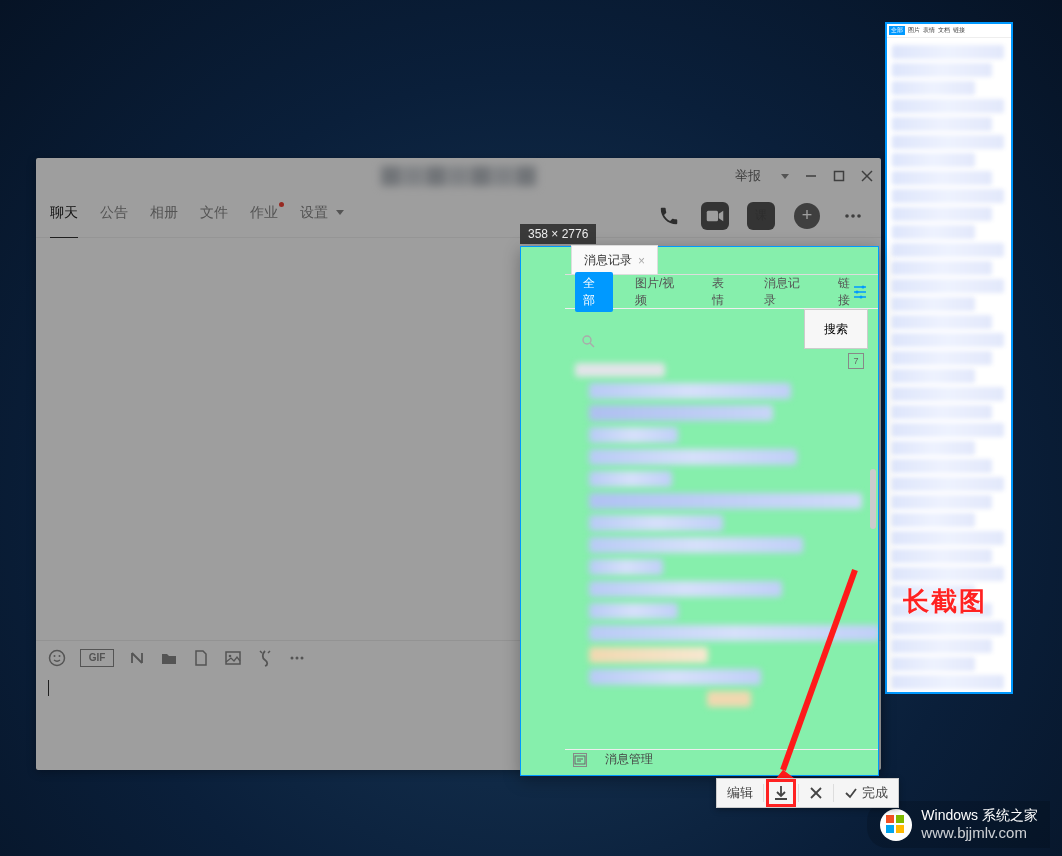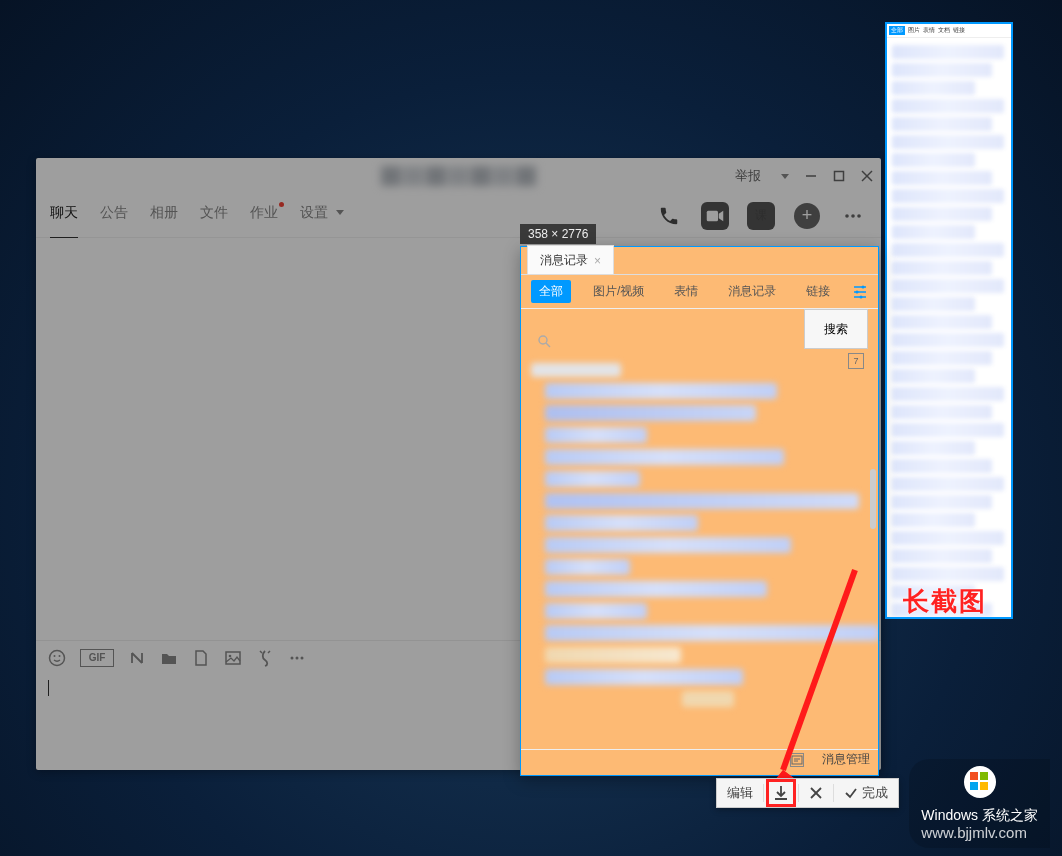--- a/index.html
+++ b/index.html
@@ -52,63 +52,63 @@
   .send-bar{ height:40px; display:flex; justify-content:flex-end; align-items:center; gap:10px; padding:0 14px;}
   .btn{ height:26px; padding:0 12px; border:1px solid #ccc; background:#fff; font-size:12px; color:#555; display:flex;align-items:center;border-radius:2px; cursor:pointer;}
   .btn.primary{ background:#0099ff; color:#fff; border-color:#0099ff;}
   .btn-group{ display:flex; }
   .btn-group .btn:first-child{border-radius:2px 0 0 2px;}
   .btn-group .btn.drop{ padding:0 6px; border-left:none; border-radius:0 2px 2px 0;}
 
   
   .history-panel {
     position:absolute; left:520px; top:246px; width:359px; height:530px;
-    background:#fdba74; border:1px solid #0099ff; z-index:5; box-shadow:0 4px 16px rgba(0,0,0,.3);
+    background:#86efac; border:1px solid #0099ff; z-index:5; box-shadow:0 4px 16px rgba(0,0,0,.3);padding-left:44px;
   }
   .dim-label{ position:absolute; left:520px; top:224px; background:#3a3a3a; color:#eee; font-size:12px; padding:3px 8px; z-index:5; }
 
   .hp-tab{ height:28px; display:flex; align-items:flex-end; border-bottom:1px solid #ddd; }
   .hp-tab-item{ padding:6px 12px 5px; font-size:12px; border:1px solid #ddd; border-bottom:none; margin-left:6px; background:#fafafa; position:relative; display:flex; align-items:center; gap:6px;}
   .hp-tab-item .x{ color:#aaa; font-size:12px; cursor:pointer;}
   .hp-filters{ height:34px; display:flex; align-items:center; gap:14px; padding:0 10px; font-size:12px; border-bottom:1px solid #eee; position:relative;}
   .hp-filter{ color:#555; cursor:pointer; padding:3px 8px;}
   .hp-filter.active{ background:#0099ff; color:#fff; border-radius:2px;}
   .hp-filter-icon{ position:absolute; right:10px; color:#0099ff; }
   .hp-search{ height:40px; display:flex; align-items:center; gap:6px; padding:0 10px; }
   .hp-search input{ flex:1; height:24px; border:1px solid #ccc; padding:0 6px 0 24px; font-size:12px; color:#888; }
   .hp-search .wrap{flex:1; position:relative;}
   .hp-search .mag{ position:absolute; left:6px; top:5px; color:#aaa;}
   .hp-search button{ height:40px; width:64px; border:1px solid #ccc; background:#f7f7f7; font-size:12px; cursor:pointer;}
   .hp-body{ position:relative; height: calc(100% - 28px - 34px - 40px - 26px); overflow:hidden; padding:4px 8px;}
   .cal-icon{ position:absolute; right:14px; top:4px; width:16px;height:16px; border:1px solid #888; font-size:9px; display:flex;align-items:center;justify-content:center; color:#666;}
   .blur-row{ height:16px; margin:6px 0 6px 16px; border-radius:3px; filter:blur(3px); background:linear-gradient(90deg,#b8caf5,#d6e0fa,#c0cff7); }
   .blur-name{ width:90px; height:14px; margin:10px 0 2px 2px; filter:blur(3px); background:#e2e4e8; border-radius:3px;}
   .hp-scroll{position:absolute; right:2px; top:30%; width:6px; height:60px; background:#ccc; border-radius:3px;}
-  .hp-footer{ height:20px; border-top:1px solid #eee; display:flex; align-items:center; justify-content:flex-end; padding:0 8px; gap:18px; font-size:12px; color:#444;}
+  .hp-footer{ height:20px; border-top:1px solid #eee; display:flex; align-items:center; justify-content:flex-start; padding:0 8px; gap:18px; font-size:12px; color:#444;}
   .hp-footer .mm-icon{ width:14px;height:14px;border:1px solid #888; display:flex;align-items:center;justify-content:center;}
 
   .arrow{ position:absolute; left:755px; top:560px; width:140px; height:240px; z-index:6; pointer-events:none;}
 
   
   .shot-bar{ position:absolute; left:716px; top:778px; height:30px; background:#f5f5f5; border:1px solid #ccc; display:flex; align-items:center; z-index:6; font-size:13px; box-shadow:0 2px 6px rgba(0,0,0,.3);}
   .shot-bar .seg{ padding:0 10px; height:100%; display:flex; align-items:center; gap:4px; color:#444;}
   .shot-bar .highlight{ border:3px solid #ff2222; padding:3px; margin:-3px 2px;}
   .shot-bar .sep{ width:1px; height:18px; background:#ddd;}
 
   
-  .long-shot{ position:absolute; right:49px; top:22px; width:128px; height:597px; background:#fff; border:2px solid #0099ff; z-index:4; overflow:hidden;}
+  .long-shot{ position:absolute; right:49px; top:22px; width:128px; height:672px; background:#fff; border:2px solid #0099ff; z-index:4; overflow:hidden;}
   .long-shot .ls-head{ height:14px; background:#fff; border-bottom:1px solid #eee; display:flex; gap:3px; padding:1px 2px; font-size:6px; align-items:center;}
   .ls-head .b{background:#0099ff;color:#fff;padding:0 2px;}
   .ls-content{ padding:3px; }
   .ls-row{ height:14px; margin:4px 2px; filter:blur(2px); border-radius:2px; background:linear-gradient(90deg,#dde5fb,#eef2fe,#e2e8fb);}
   .ls-row.s{width:70%;} .ls-row.m{width:85%;} .ls-row.l{width:95%;}
   .ls-label{ position:absolute; left:16px; top:560px; color:#ff2222; font-size:26px; font-weight:bold; letter-spacing:2px; text-shadow:0 0 2px #fff;}
 
   
-  .watermark{ position:absolute; right:12px; bottom:8px; display:flex; align-items:center; gap:8px; color:#fff; background:rgba(0,0,0,0.15); padding:6px 12px; border-radius:20px 0 0 20px;flex-direction:column;}
+  .watermark{ position:absolute; right:12px; bottom:8px; display:flex; align-items:center; gap:8px; color:#fff; background:rgba(0,0,0,0.15); padding:6px 12px; border-radius:20px 0 0 20px;}
   .wm-logo{ width:34px;height:34px; display:flex;align-items:center;justify-content:center;}
   .wm-text{ display:flex; flex-direction:column; line-height:1.2;}
   .wm-text .t1{font-size:14px;} .wm-text .t2{font-size:15px; opacity:.8;}
 
   svg{display:block;}
 </style>
 </head>
 <body>
 
 <div class="qq-window">

